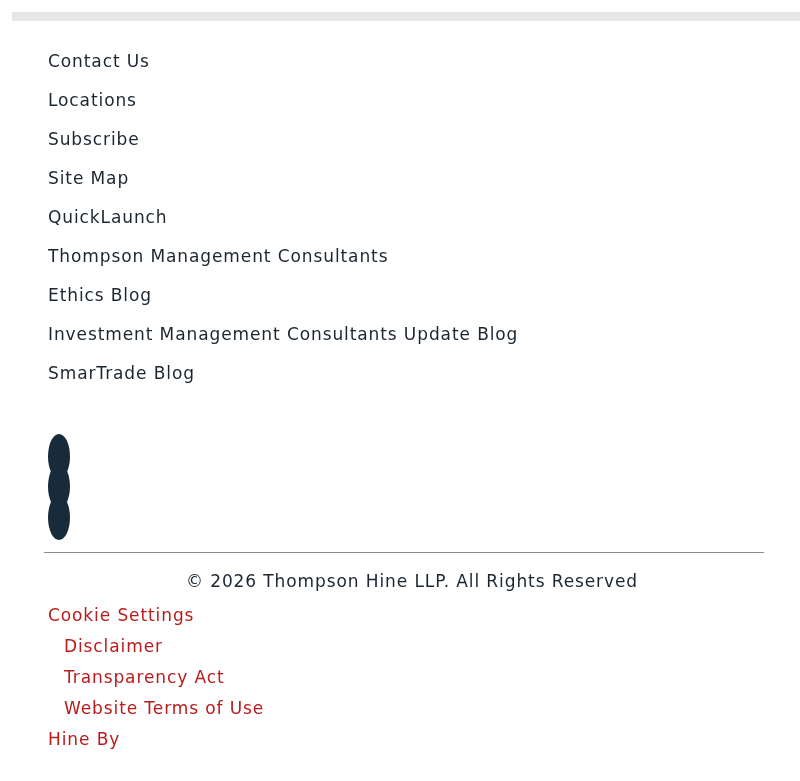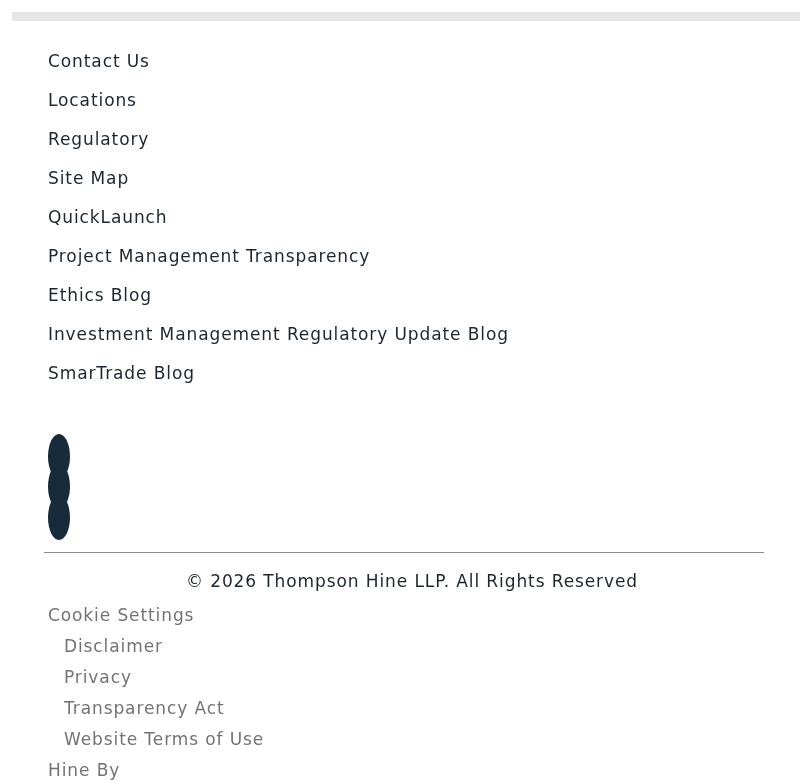--- a/index.html
+++ b/index.html
@@ -6,50 +6,49 @@
     html, body { width: 800px; height: 781px; background: #ffffff; overflow: hidden; }
     body { font-family: "DejaVu Sans", sans-serif; color: #1b2631; letter-spacing: 0.9px; }
     .topbar { height: 9px; background: #e6e6e6; width: 100%; }
     .links { position: absolute; left: 40px; top: 36px; }
     .link { display: block; font-size: 17px; line-height: 35px; height: 35px; color: #1b2631; text-decoration: none; white-space: nowrap; cursor: pointer; }
     .social { position: absolute; left: 40px; top: 426px; width: 22px; height: 106px; }
     .social-icon { position: absolute; left: 0; width: 22px; height: 45px; border-radius: 50%; background: #172b3a; cursor: pointer; }
     .divider { position: absolute; left: 40px; top: 548px; width: 720px; height: 0; border-top: 1px solid #8c8c8c; }
     .copyright { position: absolute; left: 48px; top: 565px; width: 720px; text-align: center; font-size: 17px; line-height: 25px; white-space: nowrap; }
     .bottom { position: absolute; left: 40px; top: 595px; font-size: 17px; }
-    .bottom .row { display: block; height: 27px; line-height: 25px; white-space: nowrap; color: #737373; cursor: pointer; }
+    .bottom .row { display: block; height: 27px; line-height: 25px; white-space: nowrap; color: #b91c1c; cursor: pointer; }
     .bottom .indent { padding-left: 16px; }
   </style>
 </head>
 <body>
 
 <div class="topbar"></div>
 
 <nav class="links">
   <a class="link">Contact Us</a>
   <a class="link">Locations</a>
-  <a class="link">Regulatory</a>
+  <a class="link">Subscribe</a>
   <a class="link">Site Map</a>
   <a class="link">QuickLaunch</a>
-  <a class="link">Project Management Transparency</a>
+  <a class="link">Thompson Management Consultants</a>
   <a class="link">Ethics Blog</a>
-  <a class="link">Investment Management Regulatory Update Blog</a>
+  <a class="link">Investment Management Consultants Update Blog</a>
   <a class="link">SmarTrade Blog</a>
 </nav>
 
 <div class="social">
   <span class="social-icon" style="top:0px;"></span>
   <span class="social-icon" style="top:30px;"></span>
   <span class="social-icon" style="top:61px;"></span>
 </div>
 
 <div class="divider"></div>
 
 <div class="copyright">© 2026 Thompson Hine LLP. All Rights Reserved</div>
 
 <div class="bottom">
   <a class="row">Cookie Settings</a>
   <a class="row indent">Disclaimer</a>
-  <a class="row indent">Privacy</a>
   <a class="row indent">Transparency Act</a>
   <a class="row indent">Website Terms of Use</a>
   <a class="row">Hine By</a>
 </div>
 
 </body></html>

